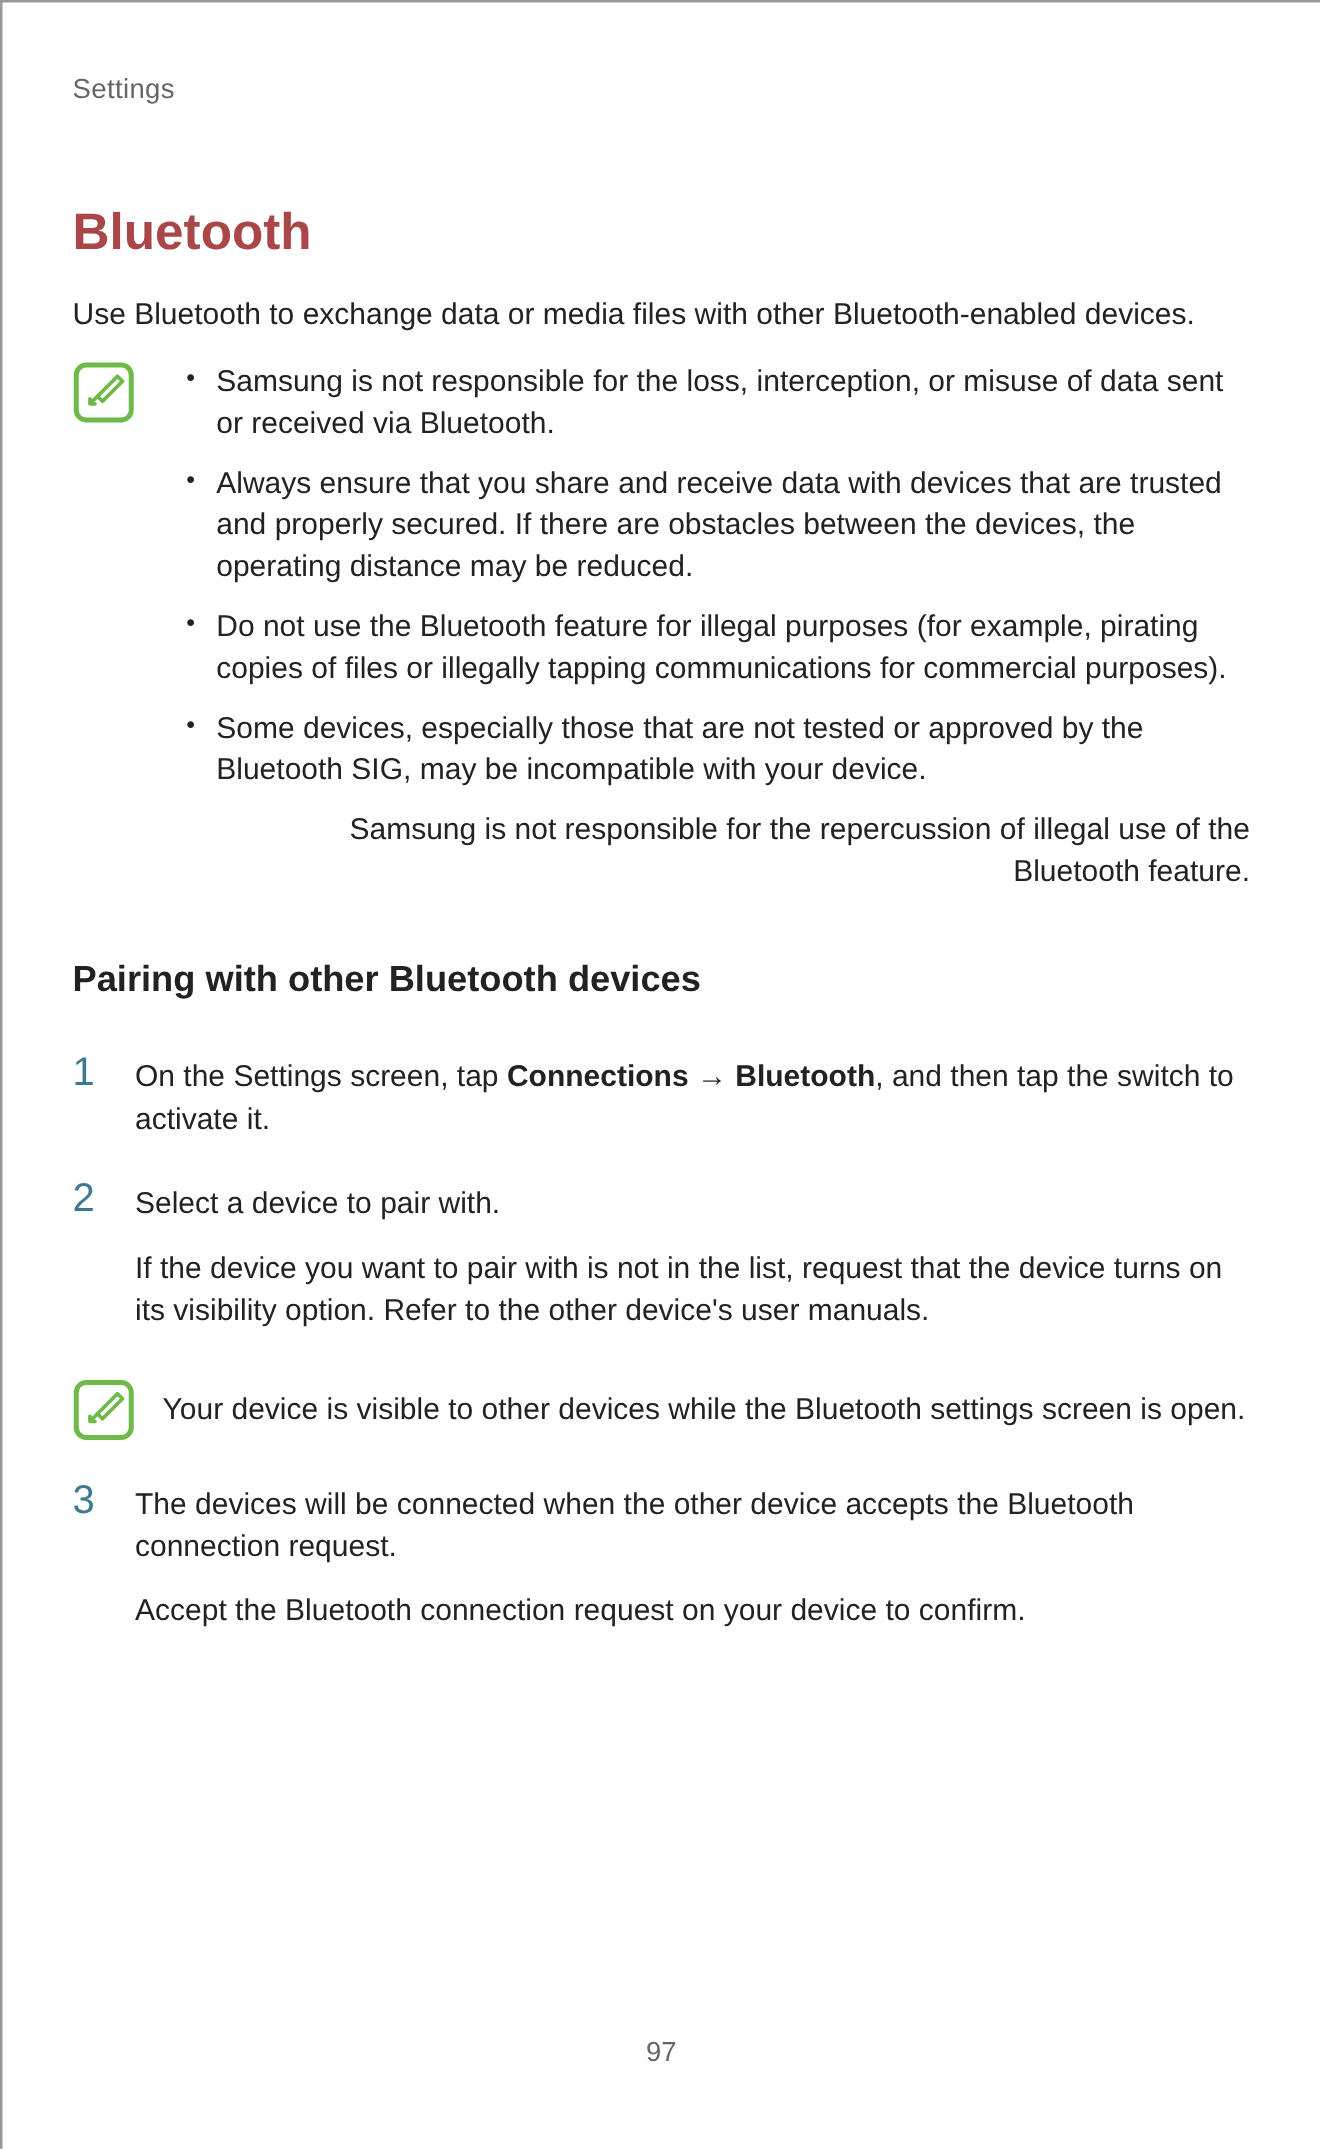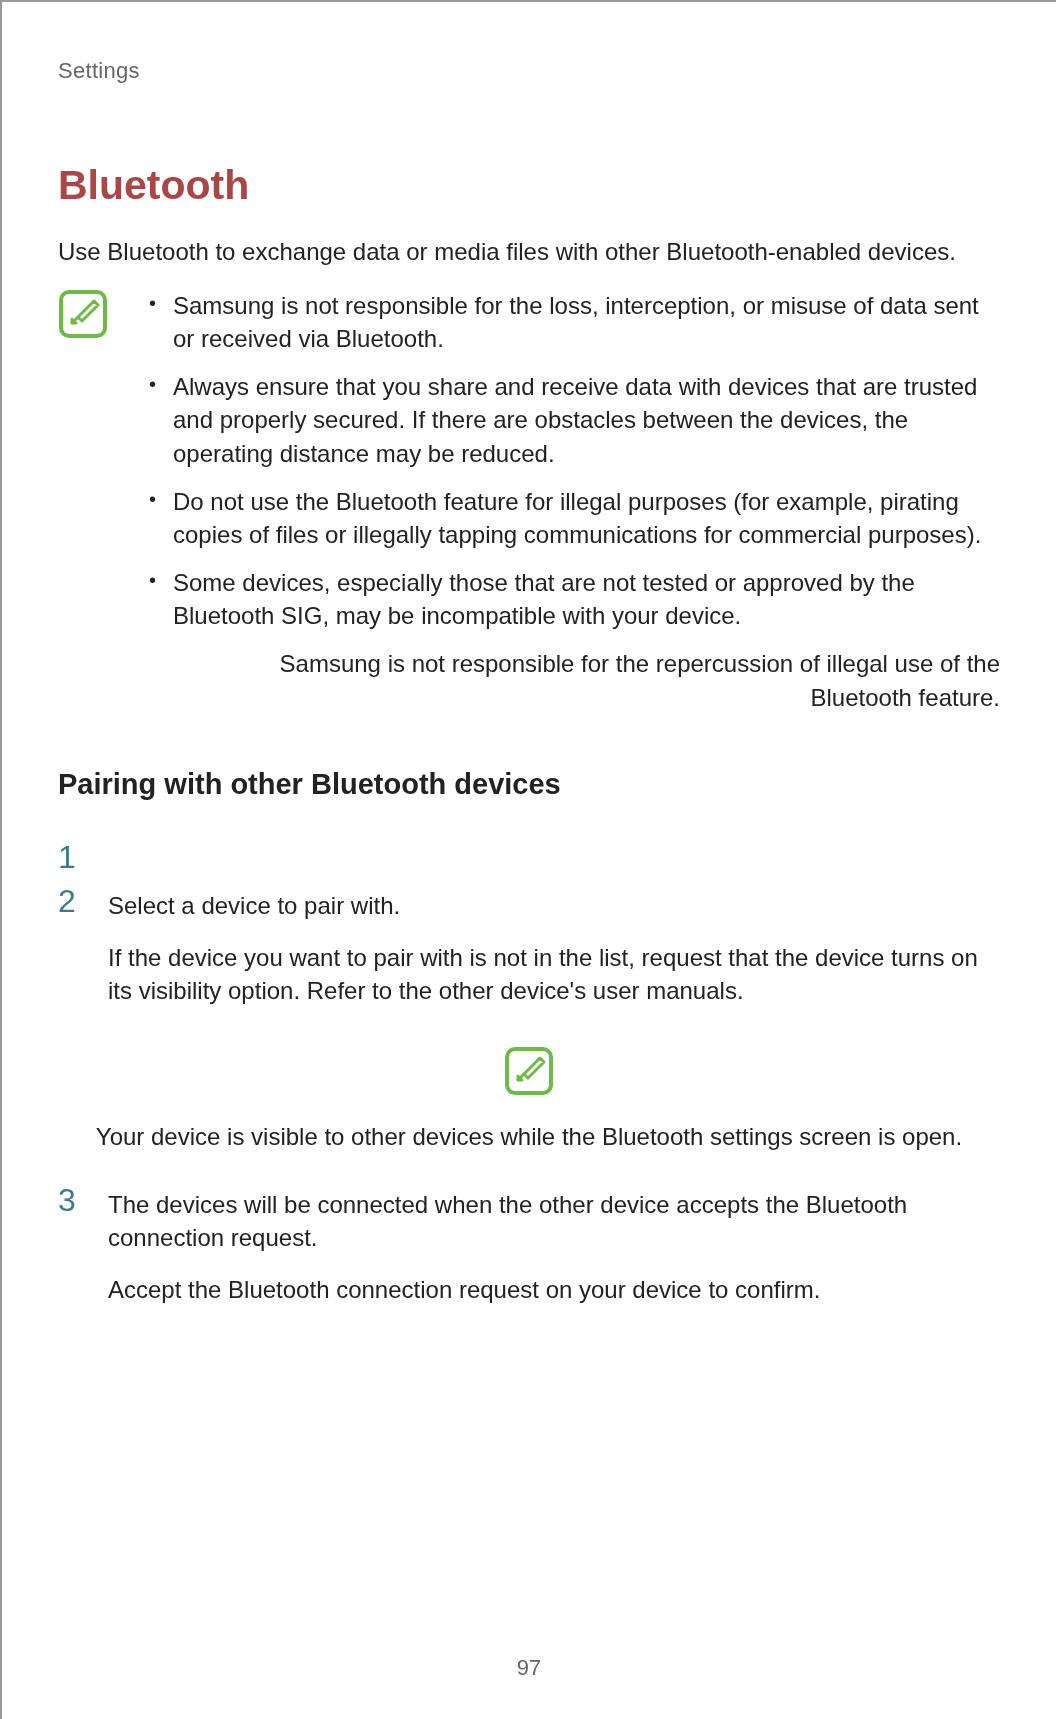--- a/index.html
+++ b/index.html
@@ -116,30 +116,29 @@
       margin-bottom: 18px;
     }
     .step-body .bold {
       font-weight: 700;
     }
     .inline-note {
       display: flex;
       align-items: center;
       gap: 22px;
       margin: 18px 0 30px 0;
-      flex-direction: column;
     }
     .inline-note .note-content {
       font-size: 24px;
       color: #222;
       line-height: 1.4;
     }
     .page-number {
       position: absolute;
-      bottom: 38px;
+      bottom: 64px;
       left: 0;
       width: 100%;
       text-align: center;
       font-size: 22px;
       color: #666;
     }
   </style>
 </head>
 <body>
 
@@ -165,20 +164,23 @@
         <div class="continuation">Samsung is not responsible for the repercussion of illegal use of the Bluetooth feature.</div>
       </ul>
     </div>
   </div>
 
   <h2 class="sub-heading">Pairing with other Bluetooth devices</h2>
 
   <div class="step">
     <div class="step-number">1</div>
     <div class="step-body">
+      <p>
+        <span>On the Settings screen, tap </span><span class="bold">Connections</span><span> → </span><span class="bold">Bluetooth</span><span>, and then tap the switch to activate it.</span>
+      </p>
     </div>
   </div>
 
   <div class="step">
     <div class="step-number">2</div>
     <div class="step-body">
       <p>Select a device to pair with.</p>
       <p>If the device you want to pair with is not in the list, request that the device turns on its visibility option. Refer to the other device's user manuals.</p>
     </div>
   </div>

